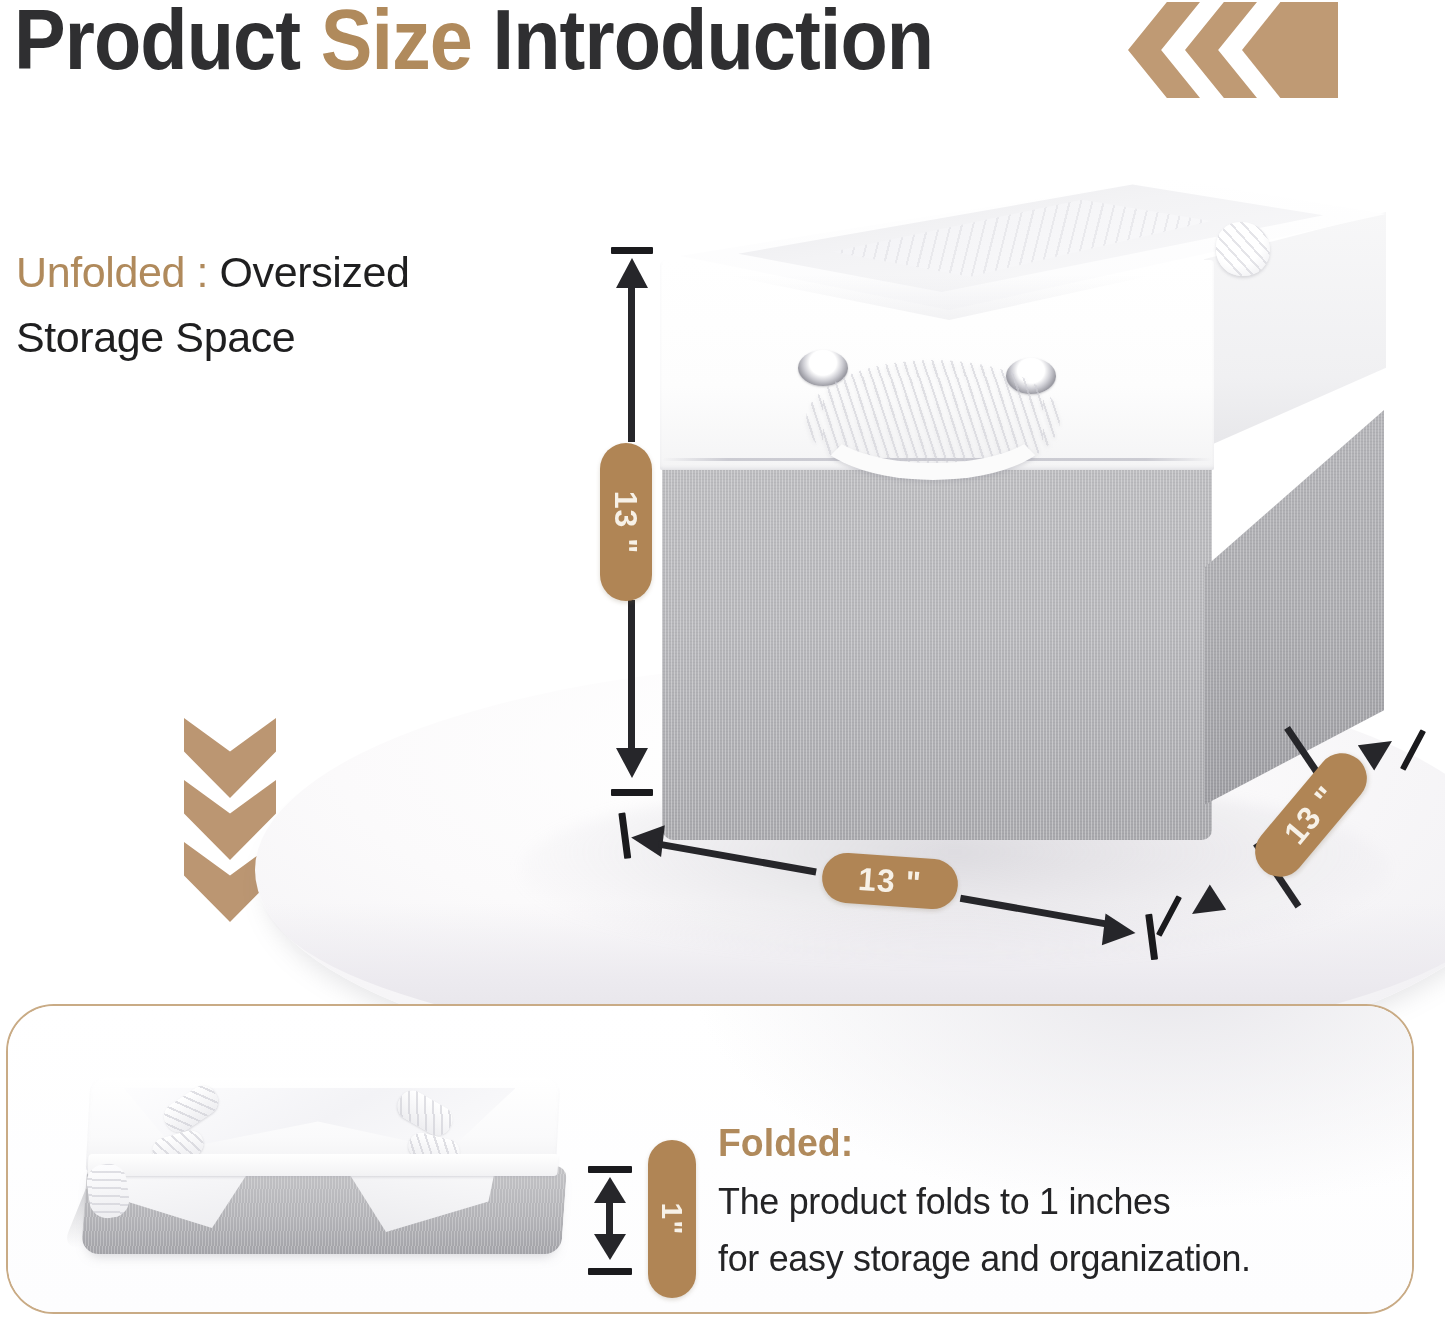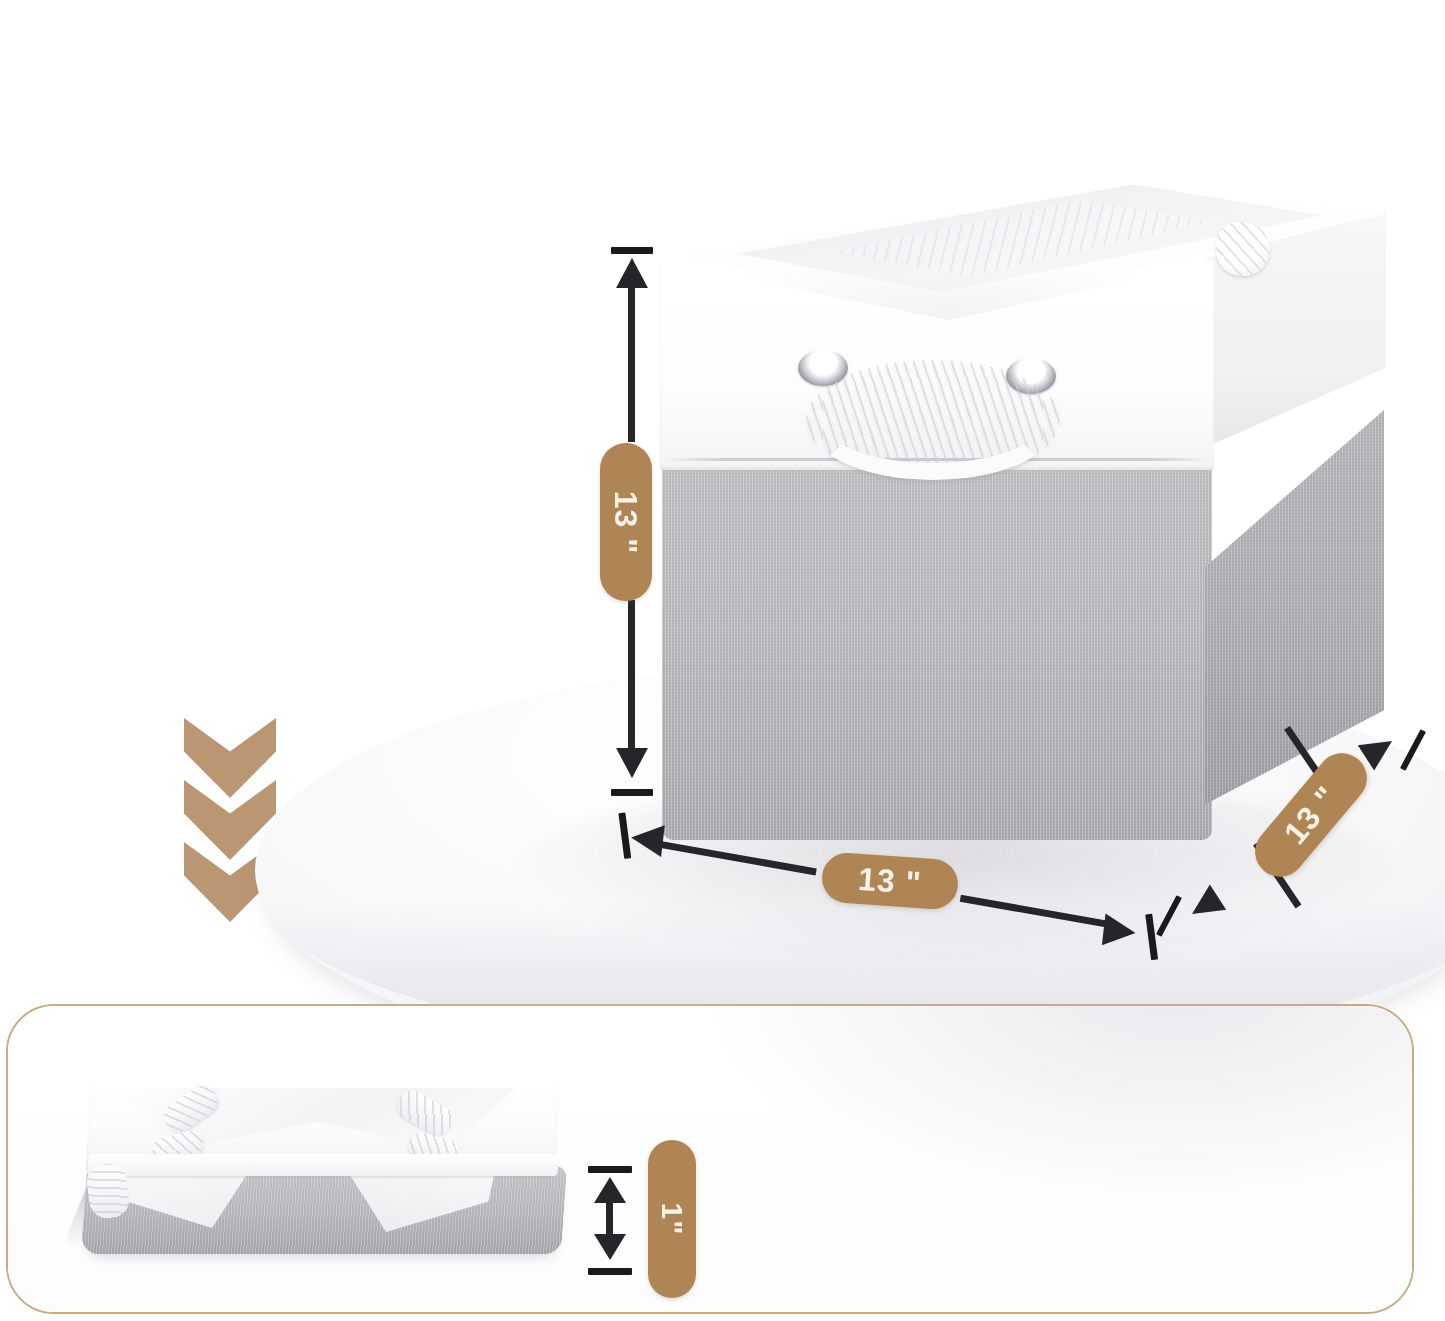--- a/index.html
+++ b/index.html
@@ -622,22 +622,32 @@
     transform: scaleX(0.97);
     transform-origin: left top;
     letter-spacing: -0.3px;
   }
 </style>
 </head>
 <body>
 
 <div id="page">
 
+  <div id="header">
+    <div id="title"><span class="dark">Product </span><span class="tan">Size</span><span class="dark"> Introduction</span></div>
+
+    <div id="header-chevrons">
+      <div class="hchev c1"></div>
+      <div class="hchev c2"></div>
+      <div class="hchev c3"></div>
+    </div>
+  </div>
 
   <div id="lead">
+    <div id="lead-heading"><span class="tan">Unfolded</span><span class="tan"> : </span><span>Oversized Storage Space</span></div>
   </div>
 
   <div id="down-chevrons">
     <div class="dchev d1"></div>
     <div class="dchev d2"></div>
     <div class="dchev d3"></div>
   </div>
 
   <div id="scene">
     <div id="table"></div>
@@ -719,14 +729,21 @@
 
   <div id="fold-tick-top"></div>
   <div id="fold-head-top"></div>
   <div id="fold-line"></div>
   <div id="fold-head-bot"></div>
   <div id="fold-tick-bottom"></div>
   <div class="pill" id="pill-fold">
       <span class="txt">1"</span>
     </div>
 
+  <div id="fold-caption">
+    <div id="fold-title">Folded:</div>
+    <div id="fold-body">
+      <div>The product folds to 1 inches</div>
+      <div>for easy storage and organization.</div>
+    </div>
+  </div>
 
 </div>
 
 </body></html>

